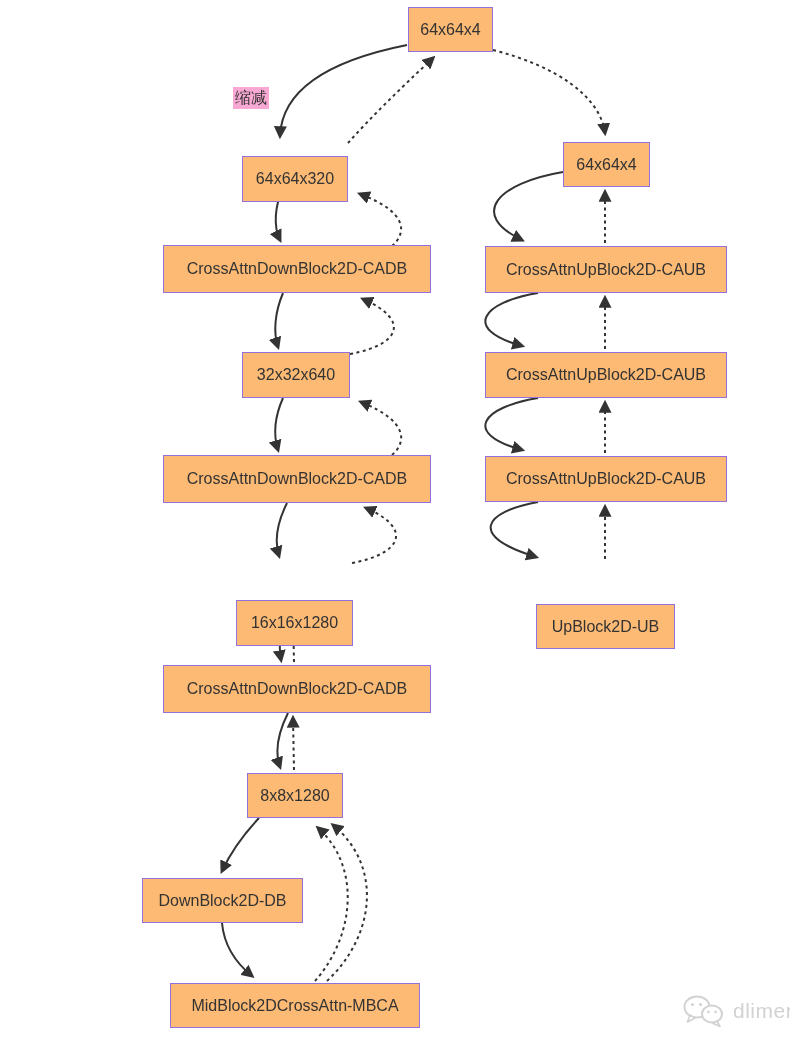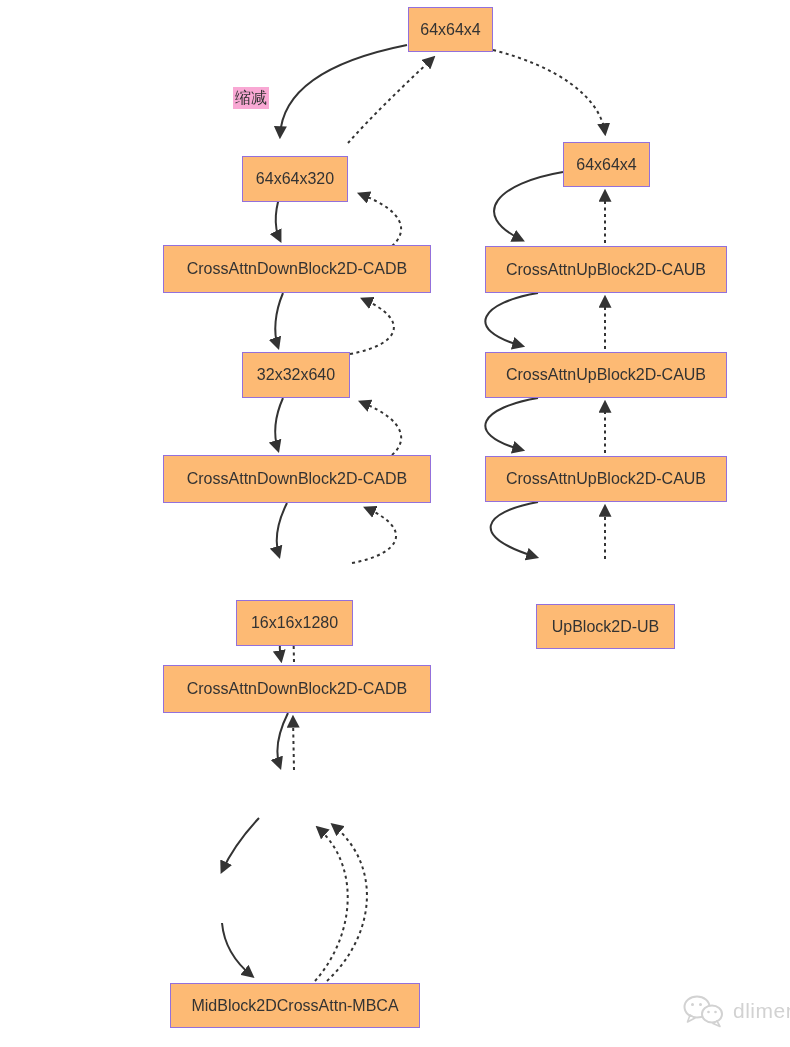--- a/index.html
+++ b/index.html
@@ -69,20 +69,22 @@
     <path class="e dotted" d="M 605 559 L 605 507" marker-end="url(#arrowhead)"></path>
   </svg>
 
   <div class="node" style="left:408px;top:7px;width:85px;height:45px;">64x64x4</div>
   <div class="node" style="left:242px;top:156px;width:106px;height:46px;">64x64x320</div>
   <div class="node" style="left:163px;top:245px;width:268px;height:48px;">CrossAttnDownBlock2D-CADB</div>
   <div class="node" style="left:242px;top:352px;width:108px;height:46px;">32x32x640</div>
   <div class="node" style="left:163px;top:455px;width:268px;height:48px;">CrossAttnDownBlock2D-CADB</div>
   <div class="node" style="left:236px;top:562px;width:117px;height:46px;margin-top:38px;">16x16x1280</div>
   <div class="node" style="left:163px;top:665px;width:268px;height:48px;">CrossAttnDownBlock2D-CADB</div>
+  <div class="node" style="left:247px;top:773px;width:96px;height:45px;">8x8x1280</div>
+  <div class="node" style="left:142px;top:878px;width:161px;height:45px;">DownBlock2D-DB</div>
   <div class="node" style="left:170px;top:983px;width:250px;height:45px;">MidBlock2DCrossAttn-MBCA</div>
 
   <div class="node" style="left:563px;top:142px;width:87px;height:45px;">64x64x4</div>
   <div class="node" style="left:485px;top:246px;width:242px;height:47px;">CrossAttnUpBlock2D-CAUB</div>
   <div class="node" style="left:485px;top:352px;width:242px;height:46px;">CrossAttnUpBlock2D-CAUB</div>
   <div class="node" style="left:485px;top:456px;width:242px;height:46px;">CrossAttnUpBlock2D-CAUB</div>
   <div class="node" style="left:536px;top:578px;width:139px;height:45px;margin-top:26px;">UpBlock2D-UB</div>
 
   <div class="edge-label">缩减</div>
 

